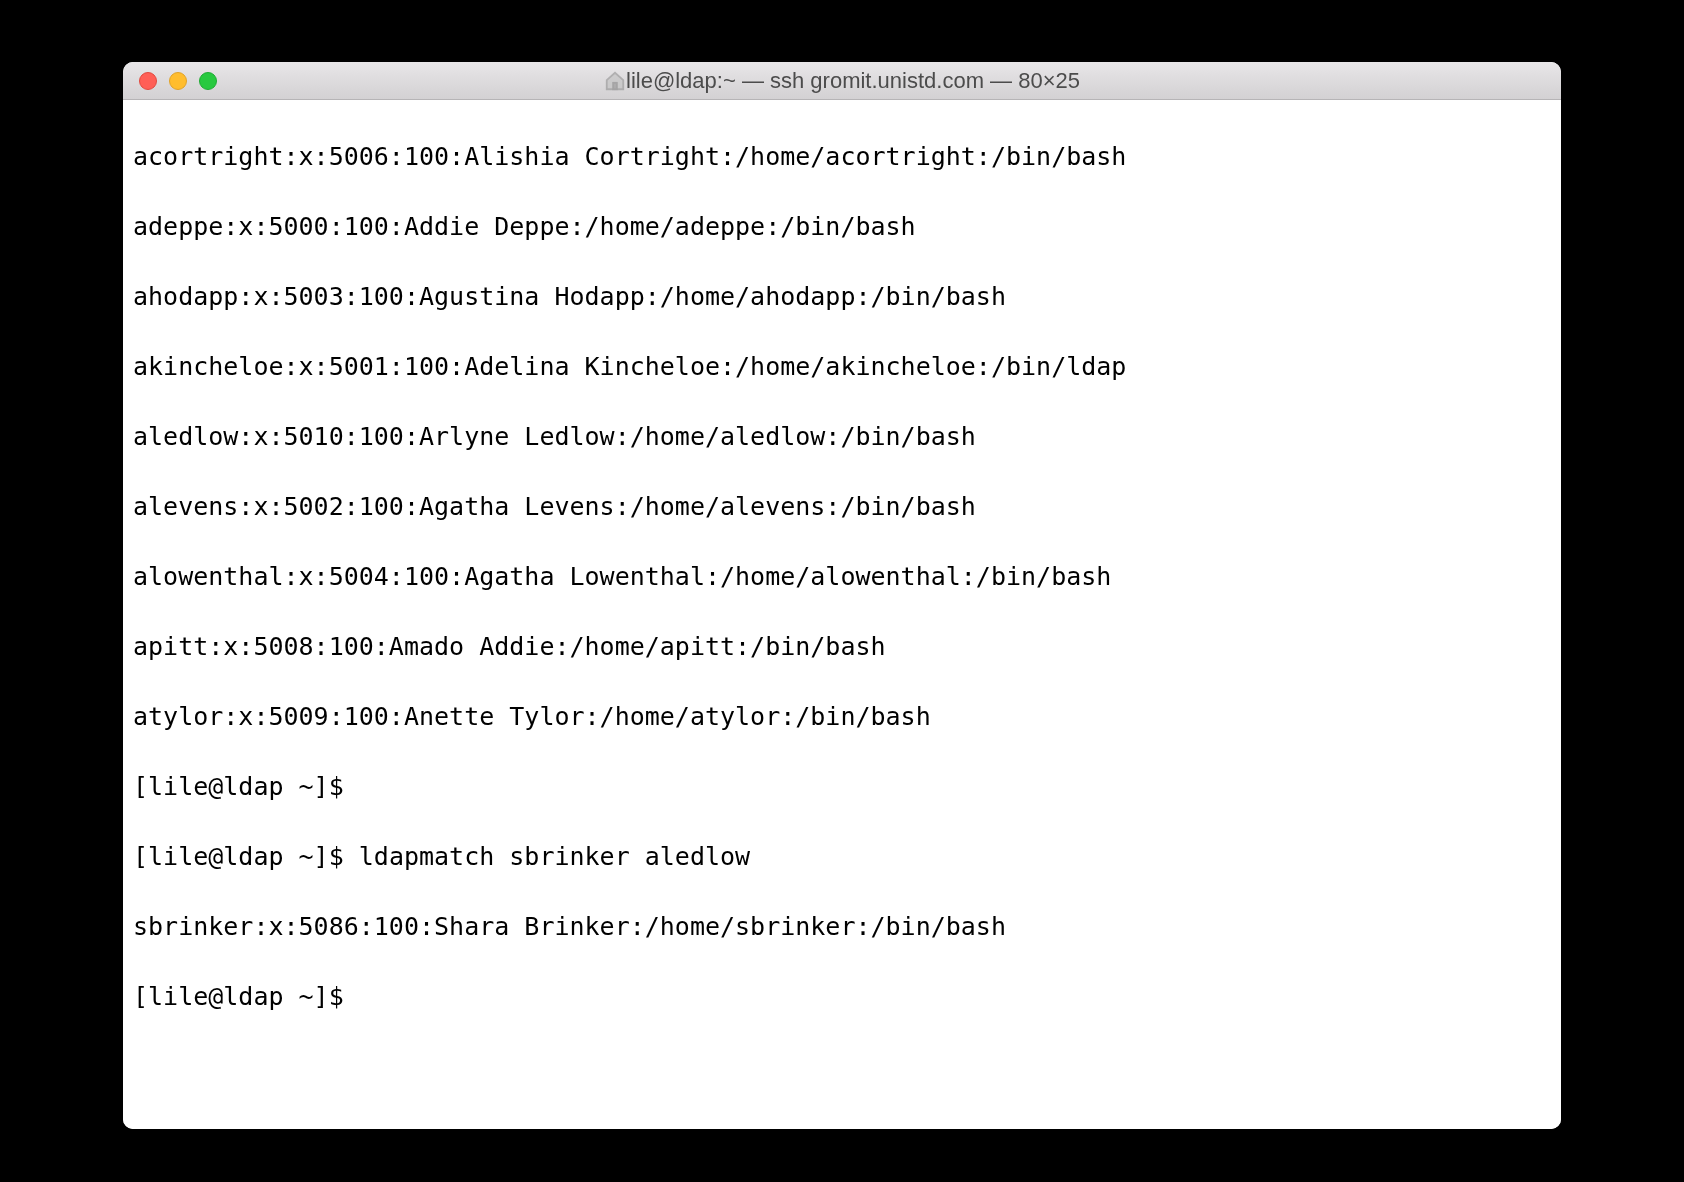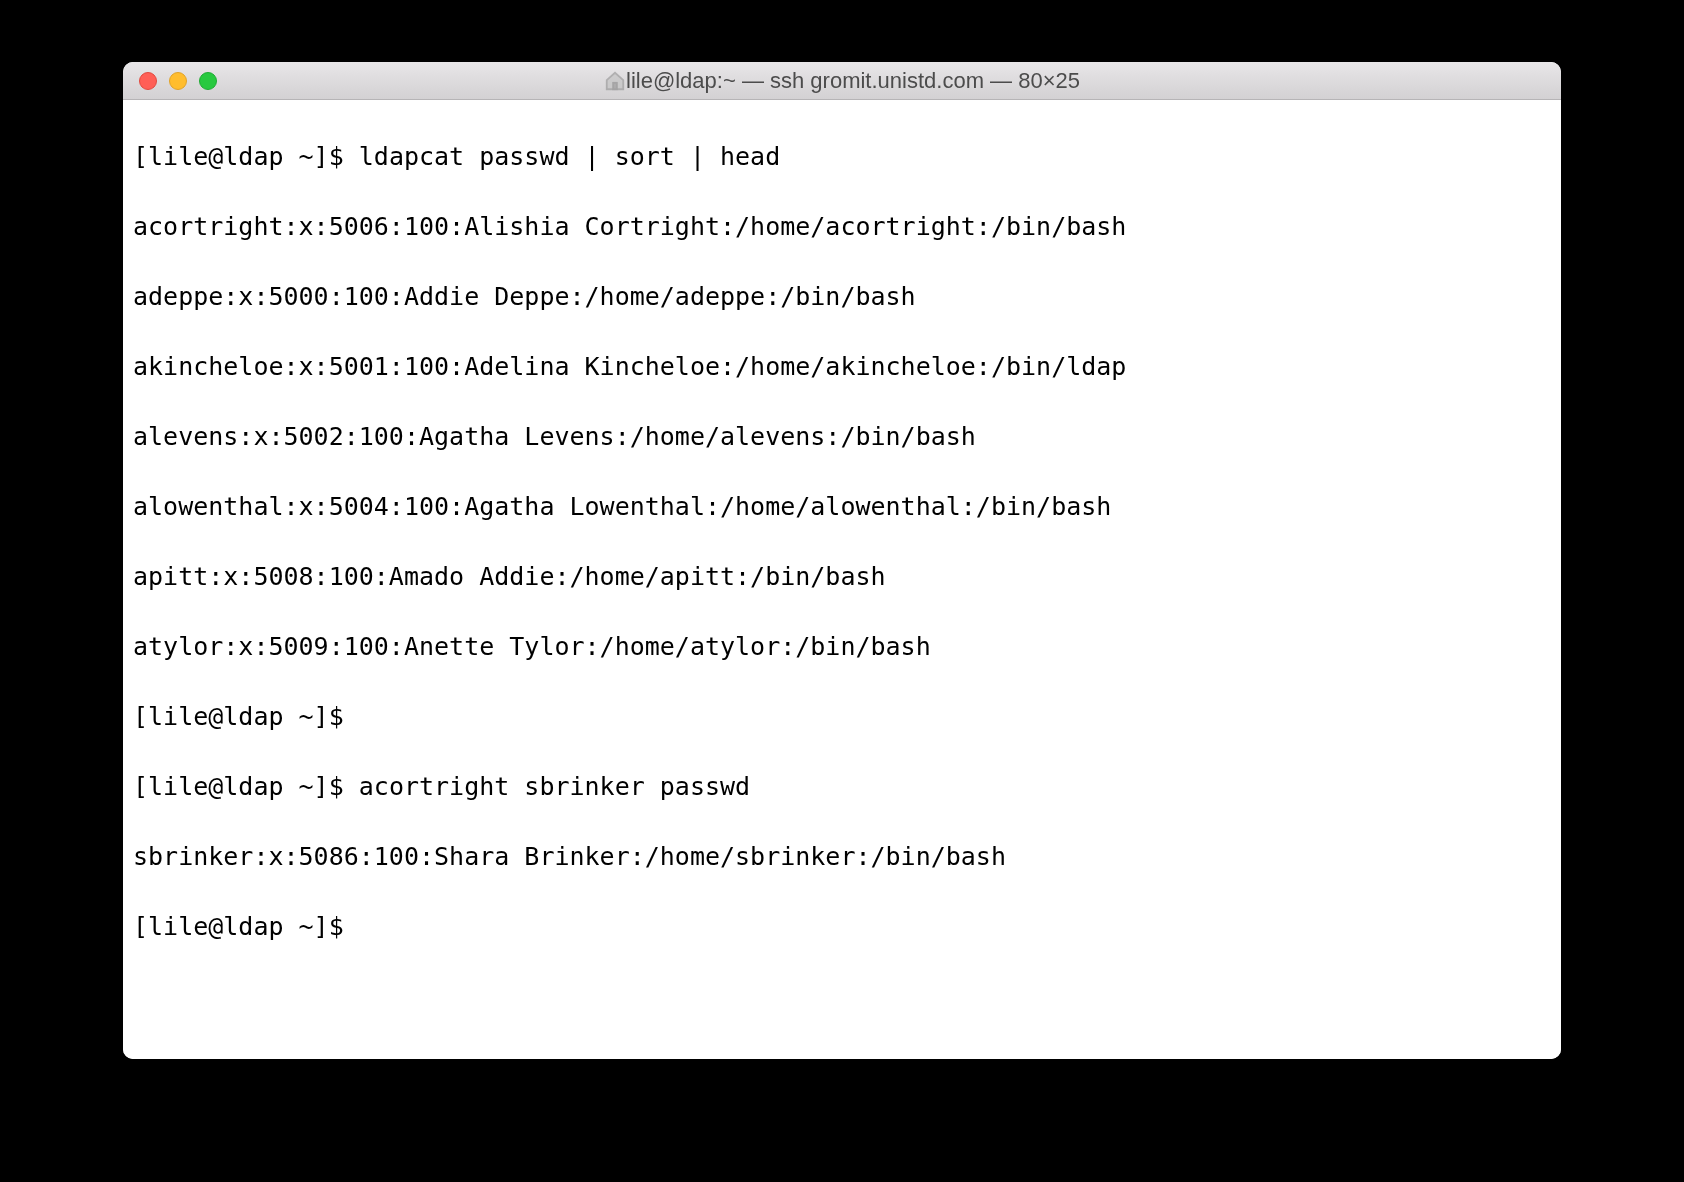--- a/index.html
+++ b/index.html
@@ -92,27 +92,28 @@
         <svg viewBox="0 0 24 24" fill="none" stroke="#7a7a7a" stroke-width="2">
           <path d="M3 11 L12 3 L21 11 V21 H3 Z" fill="#bdbdbd" stroke="#8a8a8a"></path>
           <rect x="10" y="14" width="4" height="7" fill="#8a8a8a"></rect>
         </svg>
       </span>
       <span>lile@ldap:~ — ssh gromit.unistd.com — 80×25</span>
     </div>
   </div>
 
   <div class="terminal-body">
-<span class="term-line"><span>[lile@ldap ~]$ </span><span>ldapcat passwd | sort | head</span></span>
 <span class="term-line">acortright:x:5006:100:Alishia Cortright:/home/acortright:/bin/bash</span>
 <span class="term-line">adeppe:x:5000:100:Addie Deppe:/home/adeppe:/bin/bash</span>
+<span class="term-line">ahodapp:x:5003:100:Agustina Hodapp:/home/ahodapp:/bin/bash</span>
 <span class="term-line">akincheloe:x:5001:100:Adelina Kincheloe:/home/akincheloe:/bin/ldap</span>
+<span class="term-line">aledlow:x:5010:100:Arlyne Ledlow:/home/aledlow:/bin/bash</span>
 <span class="term-line">alevens:x:5002:100:Agatha Levens:/home/alevens:/bin/bash</span>
 <span class="term-line">alowenthal:x:5004:100:Agatha Lowenthal:/home/alowenthal:/bin/bash</span>
 <span class="term-line">apitt:x:5008:100:Amado Addie:/home/apitt:/bin/bash</span>
 <span class="term-line">atylor:x:5009:100:Anette Tylor:/home/atylor:/bin/bash</span>
 <span class="term-line"><span>[lile@ldap ~]$ </span></span>
-<span class="term-line"><span>[lile@ldap ~]$ </span><span>acortright sbrinker passwd</span></span>
+<span class="term-line"><span>[lile@ldap ~]$ </span><span>ldapmatch sbrinker aledlow</span></span>
 <span class="term-line">sbrinker:x:5086:100:Shara Brinker:/home/sbrinker:/bin/bash</span>
 <span class="term-line"><span>[lile@ldap ~]$ </span></span>
 
   </div>
 </div>
 
 </body></html>

